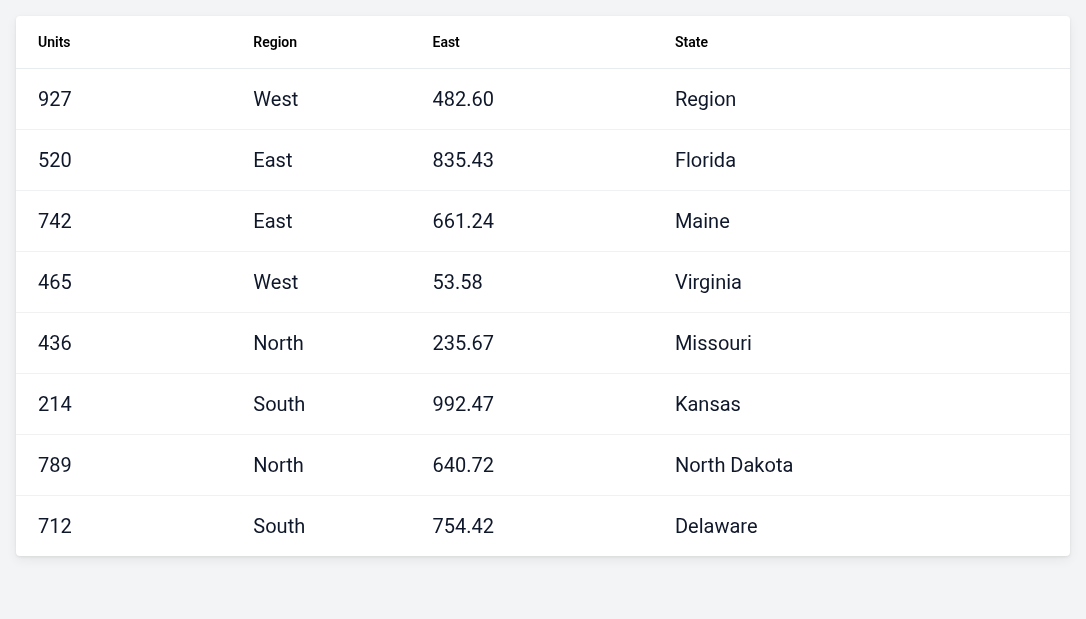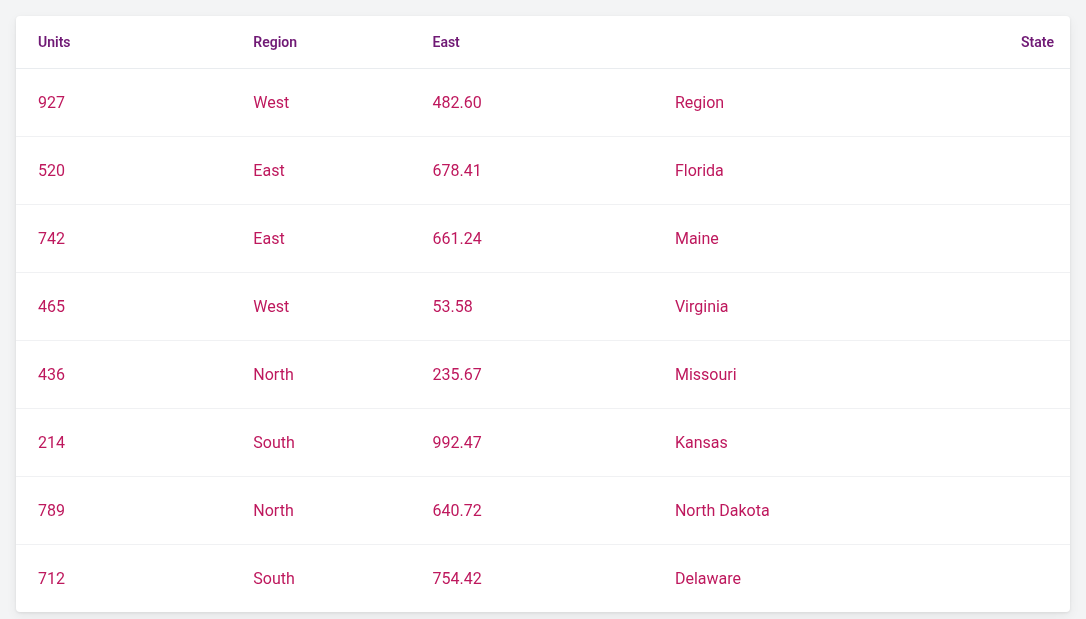--- a/index.html
+++ b/index.html
@@ -22,39 +22,39 @@
     }
     table {
       width: 100%;
       border-collapse: collapse;
     }
     thead th {
       text-align: left;
       font-weight: 600;
       padding: 18px 16px 18px 16px;
       font-size: 14px;
-      color: #701a75;
+      color: #000000;
       border-bottom: 1px solid #e9ecef;
     }
     tbody td {
-      padding: 24px 16px;
-      font-size: 16px;
-      color: #be185d;
+      padding: 18px 16px;
+      font-size: 20px;
+      color: #0f172a;
       border-bottom: 1px solid #f0f1f3;
     }
     tbody tr:last-child td {
       border-bottom: none;
     }
     th:first-child, td:first-child {
       padding-left: 22px;
     }
     .col-units { width: 21%; }
     .col-region { width: 17%; }
     .col-price { width: 23%; }
-    .col-state { width: 39%; text-align: right; }
+    .col-state { width: 39%; }
   </style>
 </head>
 <body>
 
 <div class="table-container">
   <table>
     <thead>
       <tr>
         <th class="col-units">Units</th>
         <th class="col-region">Region</th>
@@ -65,21 +65,21 @@
     <tbody>
       <tr>
         <td>927</td>
         <td>West</td>
         <td>482.60</td>
         <td>Region</td>
       </tr>
       <tr>
         <td>520</td>
         <td>East</td>
-        <td>678.41</td>
+        <td>835.43</td>
         <td>Florida</td>
       </tr>
       <tr>
         <td>742</td>
         <td>East</td>
         <td>661.24</td>
         <td>Maine</td>
       </tr>
       <tr>
         <td>465</td>

